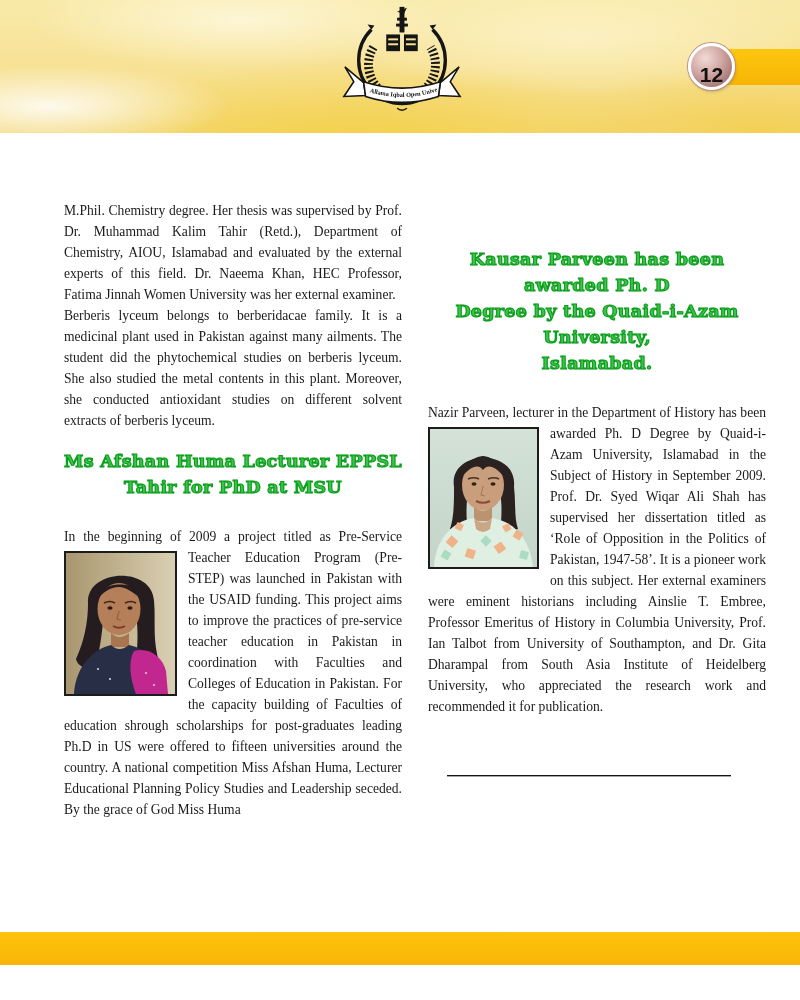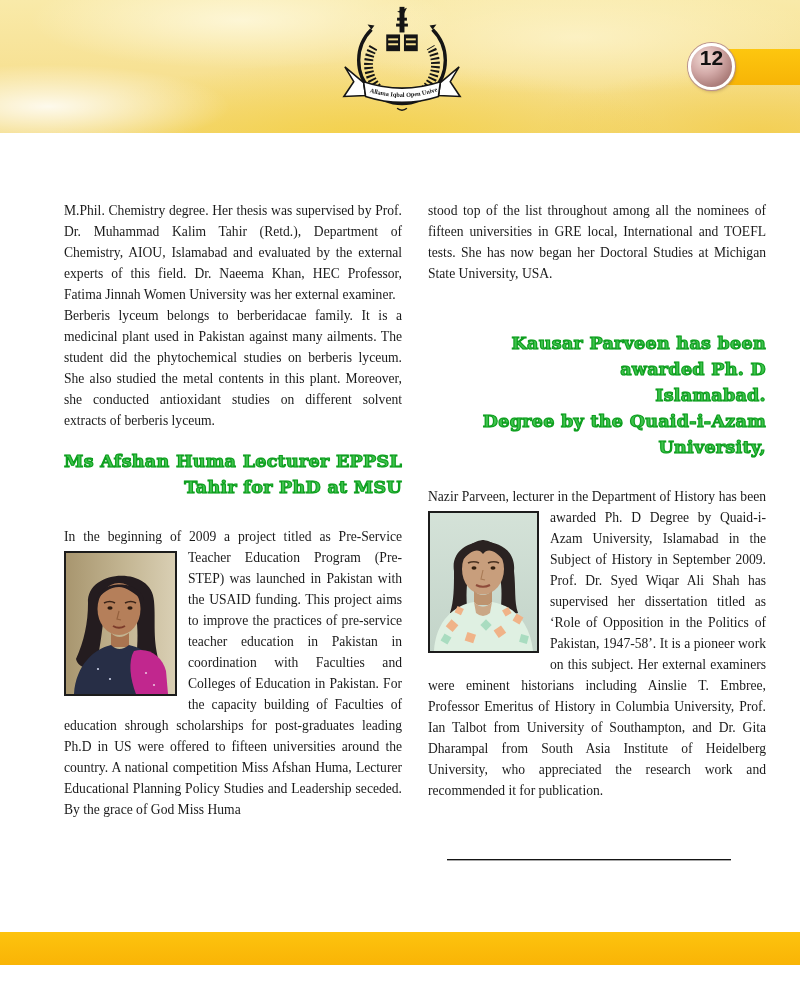--- a/index.html
+++ b/index.html
@@ -29,38 +29,38 @@
   .page-badge-bar {
     position:absolute; right:0; top:49px; width:100px; height:36px;
     background:linear-gradient(180deg,#fdc60f,#f7b406);
   }
   .page-badge-circle {
     position:absolute; right:65px; top:43px; width:47px; height:47px;
     border-radius:50%;
     background:radial-gradient(circle at 35% 30%, #f1dbd5 0%, #d3aaa8 40%, #b0827f 70%, #8f6265 100%);
     border:3px solid #ffffff;
     box-shadow:0 0 0 1px #b89090, 1px 2px 3px rgba(120,90,60,0.35);
-    display:flex; align-items:flex-start; justify-content:center;
+    display:flex; align-items:flex-end; justify-content:center;
   }
   .page-badge-circle span {
     font-family:"Liberation Sans", sans-serif;
     font-weight:bold; font-size:21px; color:#111;
   }
 
   
   .columns { position:absolute; left:57px; top:200px; width:710px; }
   .col { width:338px; font-size:13.6px; line-height:21px; text-align:justify; }
   .col-left  { position:absolute; left:7px; top:0; }
   .col-right { position:absolute; left:371px; top:0; }
   .para { margin:0; }
 
   .green-heading {
     font-family:"DejaVu Serif", serif;
     font-weight:bold;
-    text-align:right;
+    text-align:center;
     font-size:17.5px;
     line-height:26px;
     color:#3ec24c;
     -webkit-text-stroke:1.1px #0d9e1e;
     text-shadow:0 0 1px #0d9e1e;
     letter-spacing:0.3px;
   }
   .heading-left  { margin-top:17px; margin-bottom:26px; }
   .heading-right { margin-top:46px; margin-bottom:26px; }
 
@@ -181,26 +181,25 @@
           <circle cx="44" cy="126" r="1.1" fill="#cdd3e8"></circle>
           <circle cx="80" cy="120" r="1.1" fill="#eac0dd"></circle>
           <circle cx="88" cy="132" r="1.1" fill="#eac0dd"></circle>
         </svg>
       </span>
       <span>Teacher Education Program (Pre-STEP) was launched in Pakistan with the USAID funding. This project aims to improve the practices of pre-service teacher education in Pakistan in coordination with Faculties and Colleges of Education in Pakistan. For the capacity building of Faculties of education shrough scholarships for post-graduates leading Ph.D in US were offered to fifteen universities around the country. A national competition Miss Afshan Huma, Lecturer Educational Planning Policy Studies and Leadership seceded. By the grace of God Miss Huma</span>
     </p>
   </div>
 
   <div class="col col-right">
-    <p class="para">stood top of the list throughout among all the nominees of fifteen universities in GRE local, International and TOEFL tests. She has now began her Doctoral Studies at Michigan State University, USA.</p>
 
     <div class="green-heading heading-right">
       <div>Kausar Parveen has been awarded Ph. D</div>
+      <div>Degree by the Quaid-i-Azam University,</div>
       <div>Islamabad.</div>
-      <div>Degree by the Quaid-i-Azam University,</div>
     </div>
 
     <p class="para">
       <span>Nazir Parveen, lecturer in the Department of History has </span>
       <span class="photo-float">
         <svg viewBox="0 0 107 138" width="107" height="138">
           <defs>
             <linearGradient id="bg2" x1="0" y1="0" x2="0" y2="1">
               <stop offset="0" stop-color="#d4e2d8"></stop>
               <stop offset="1" stop-color="#c3d4c9"></stop>

